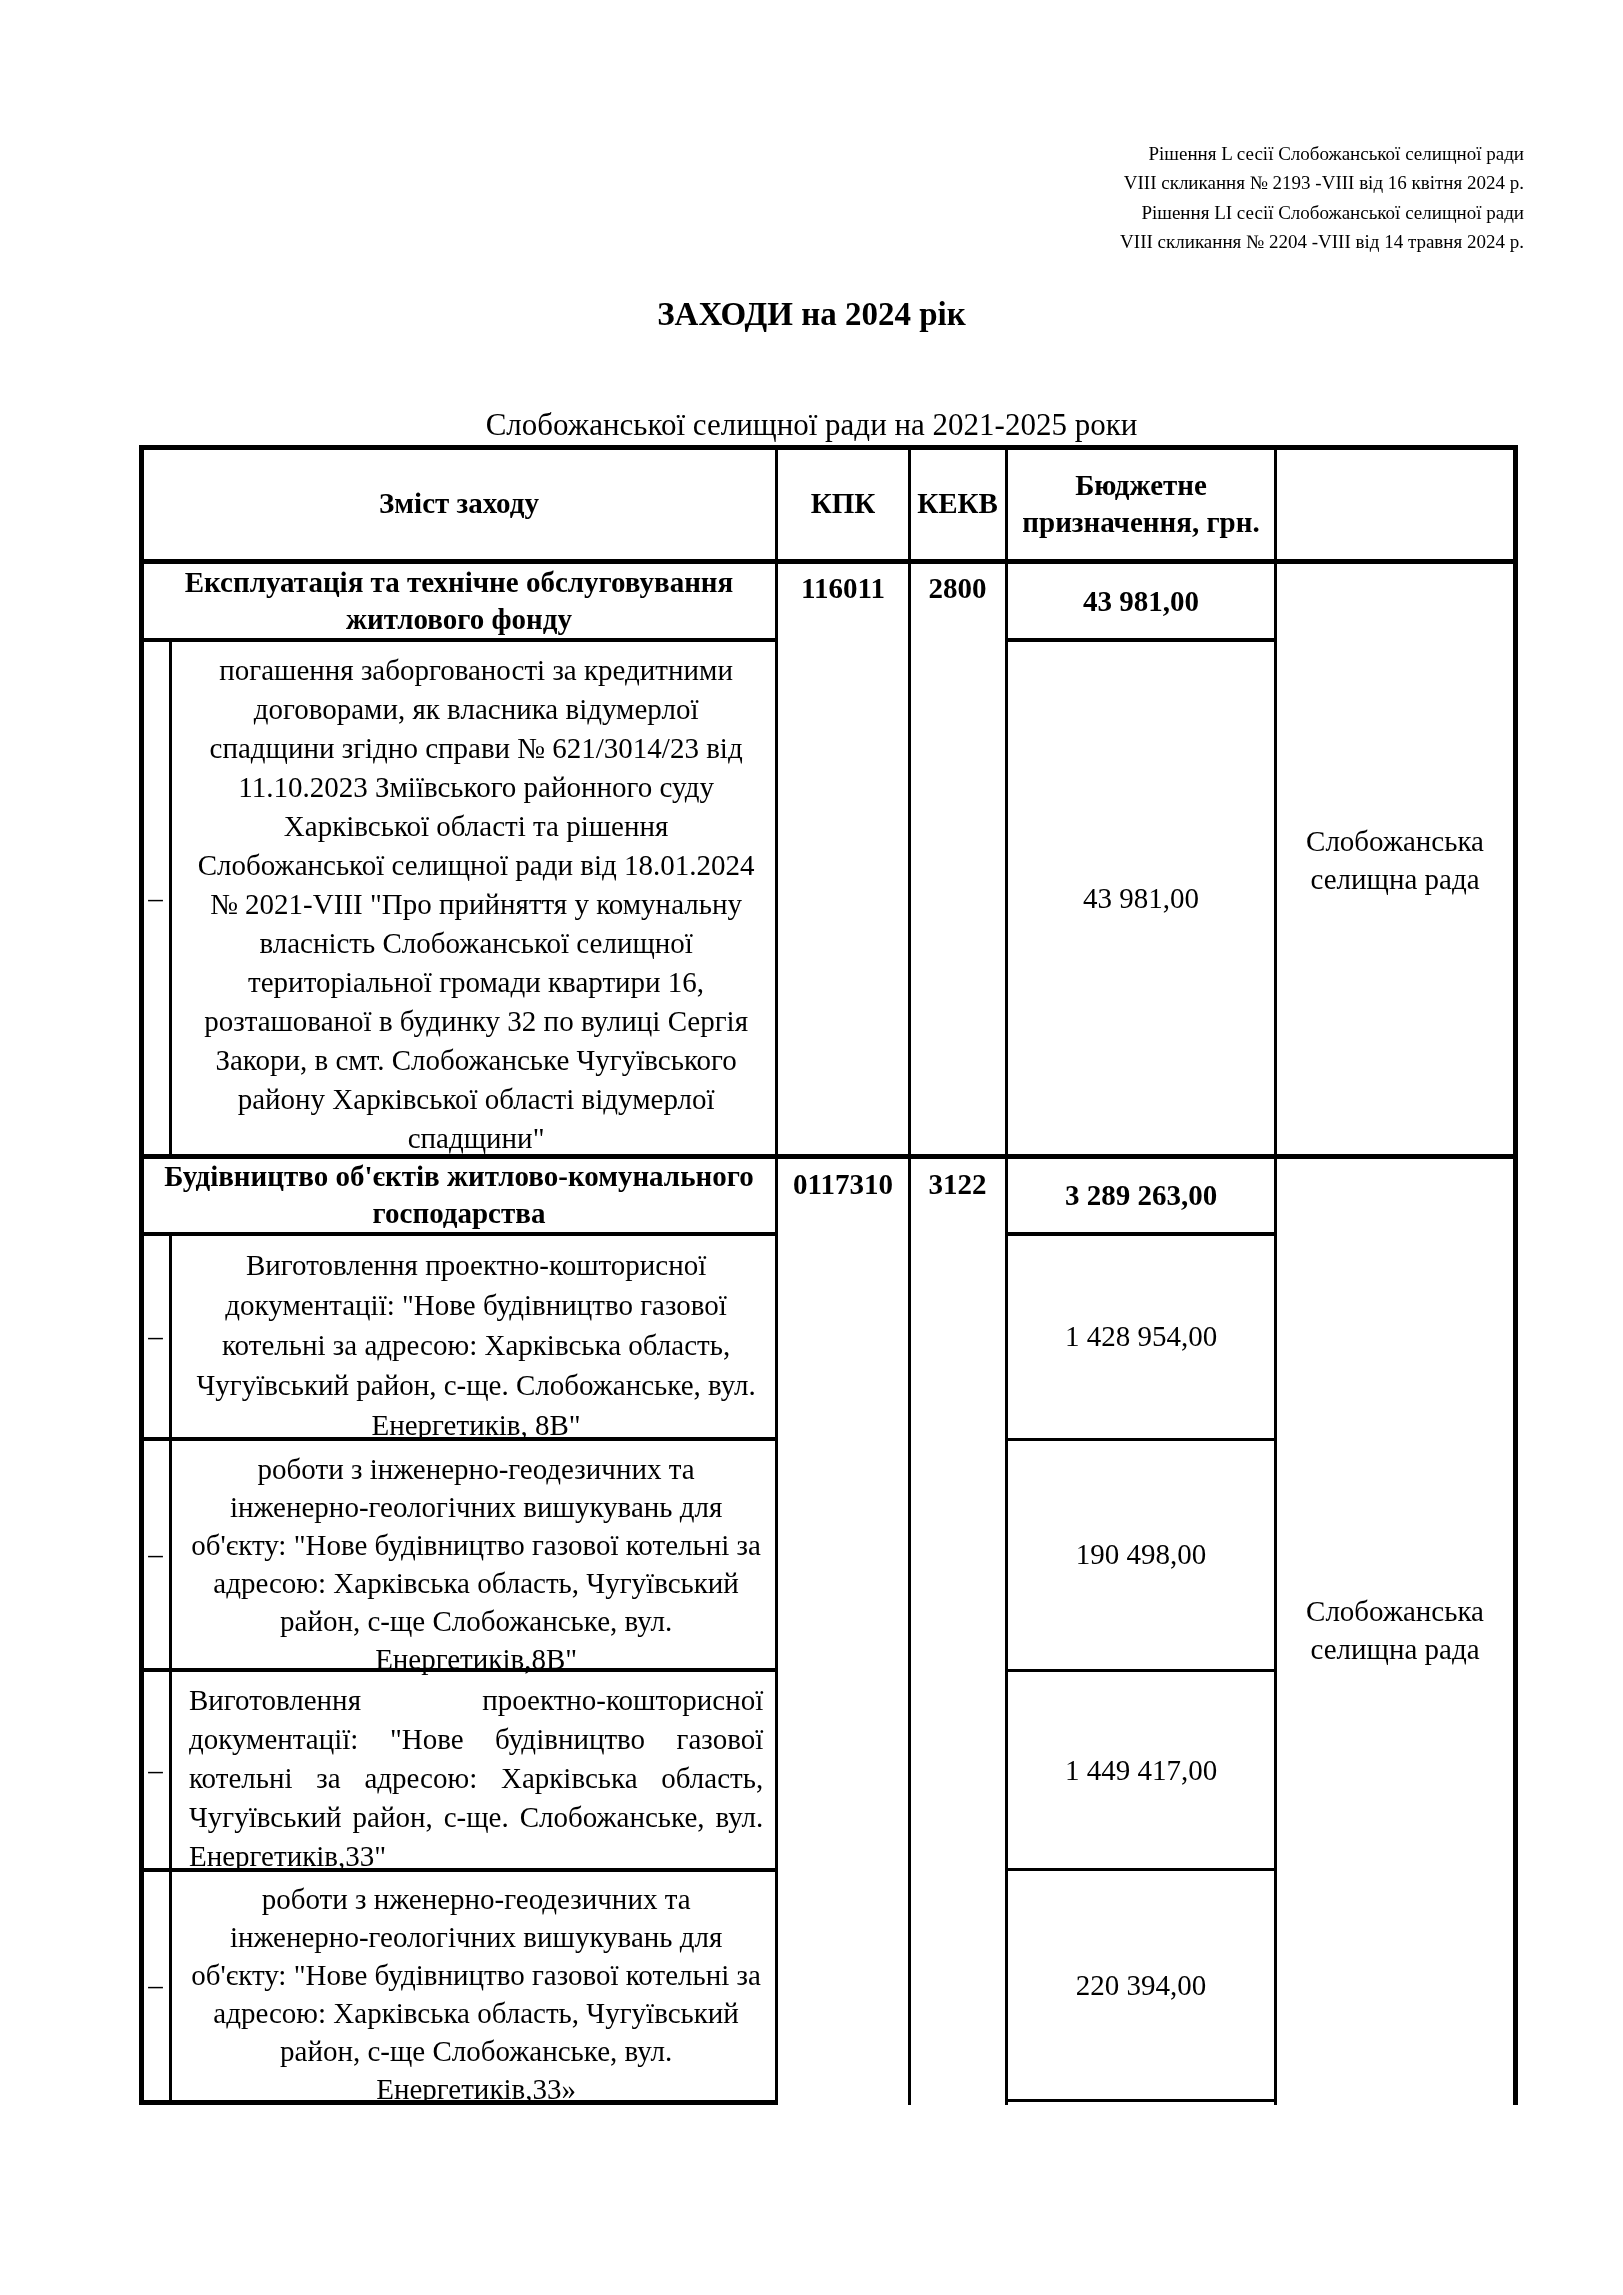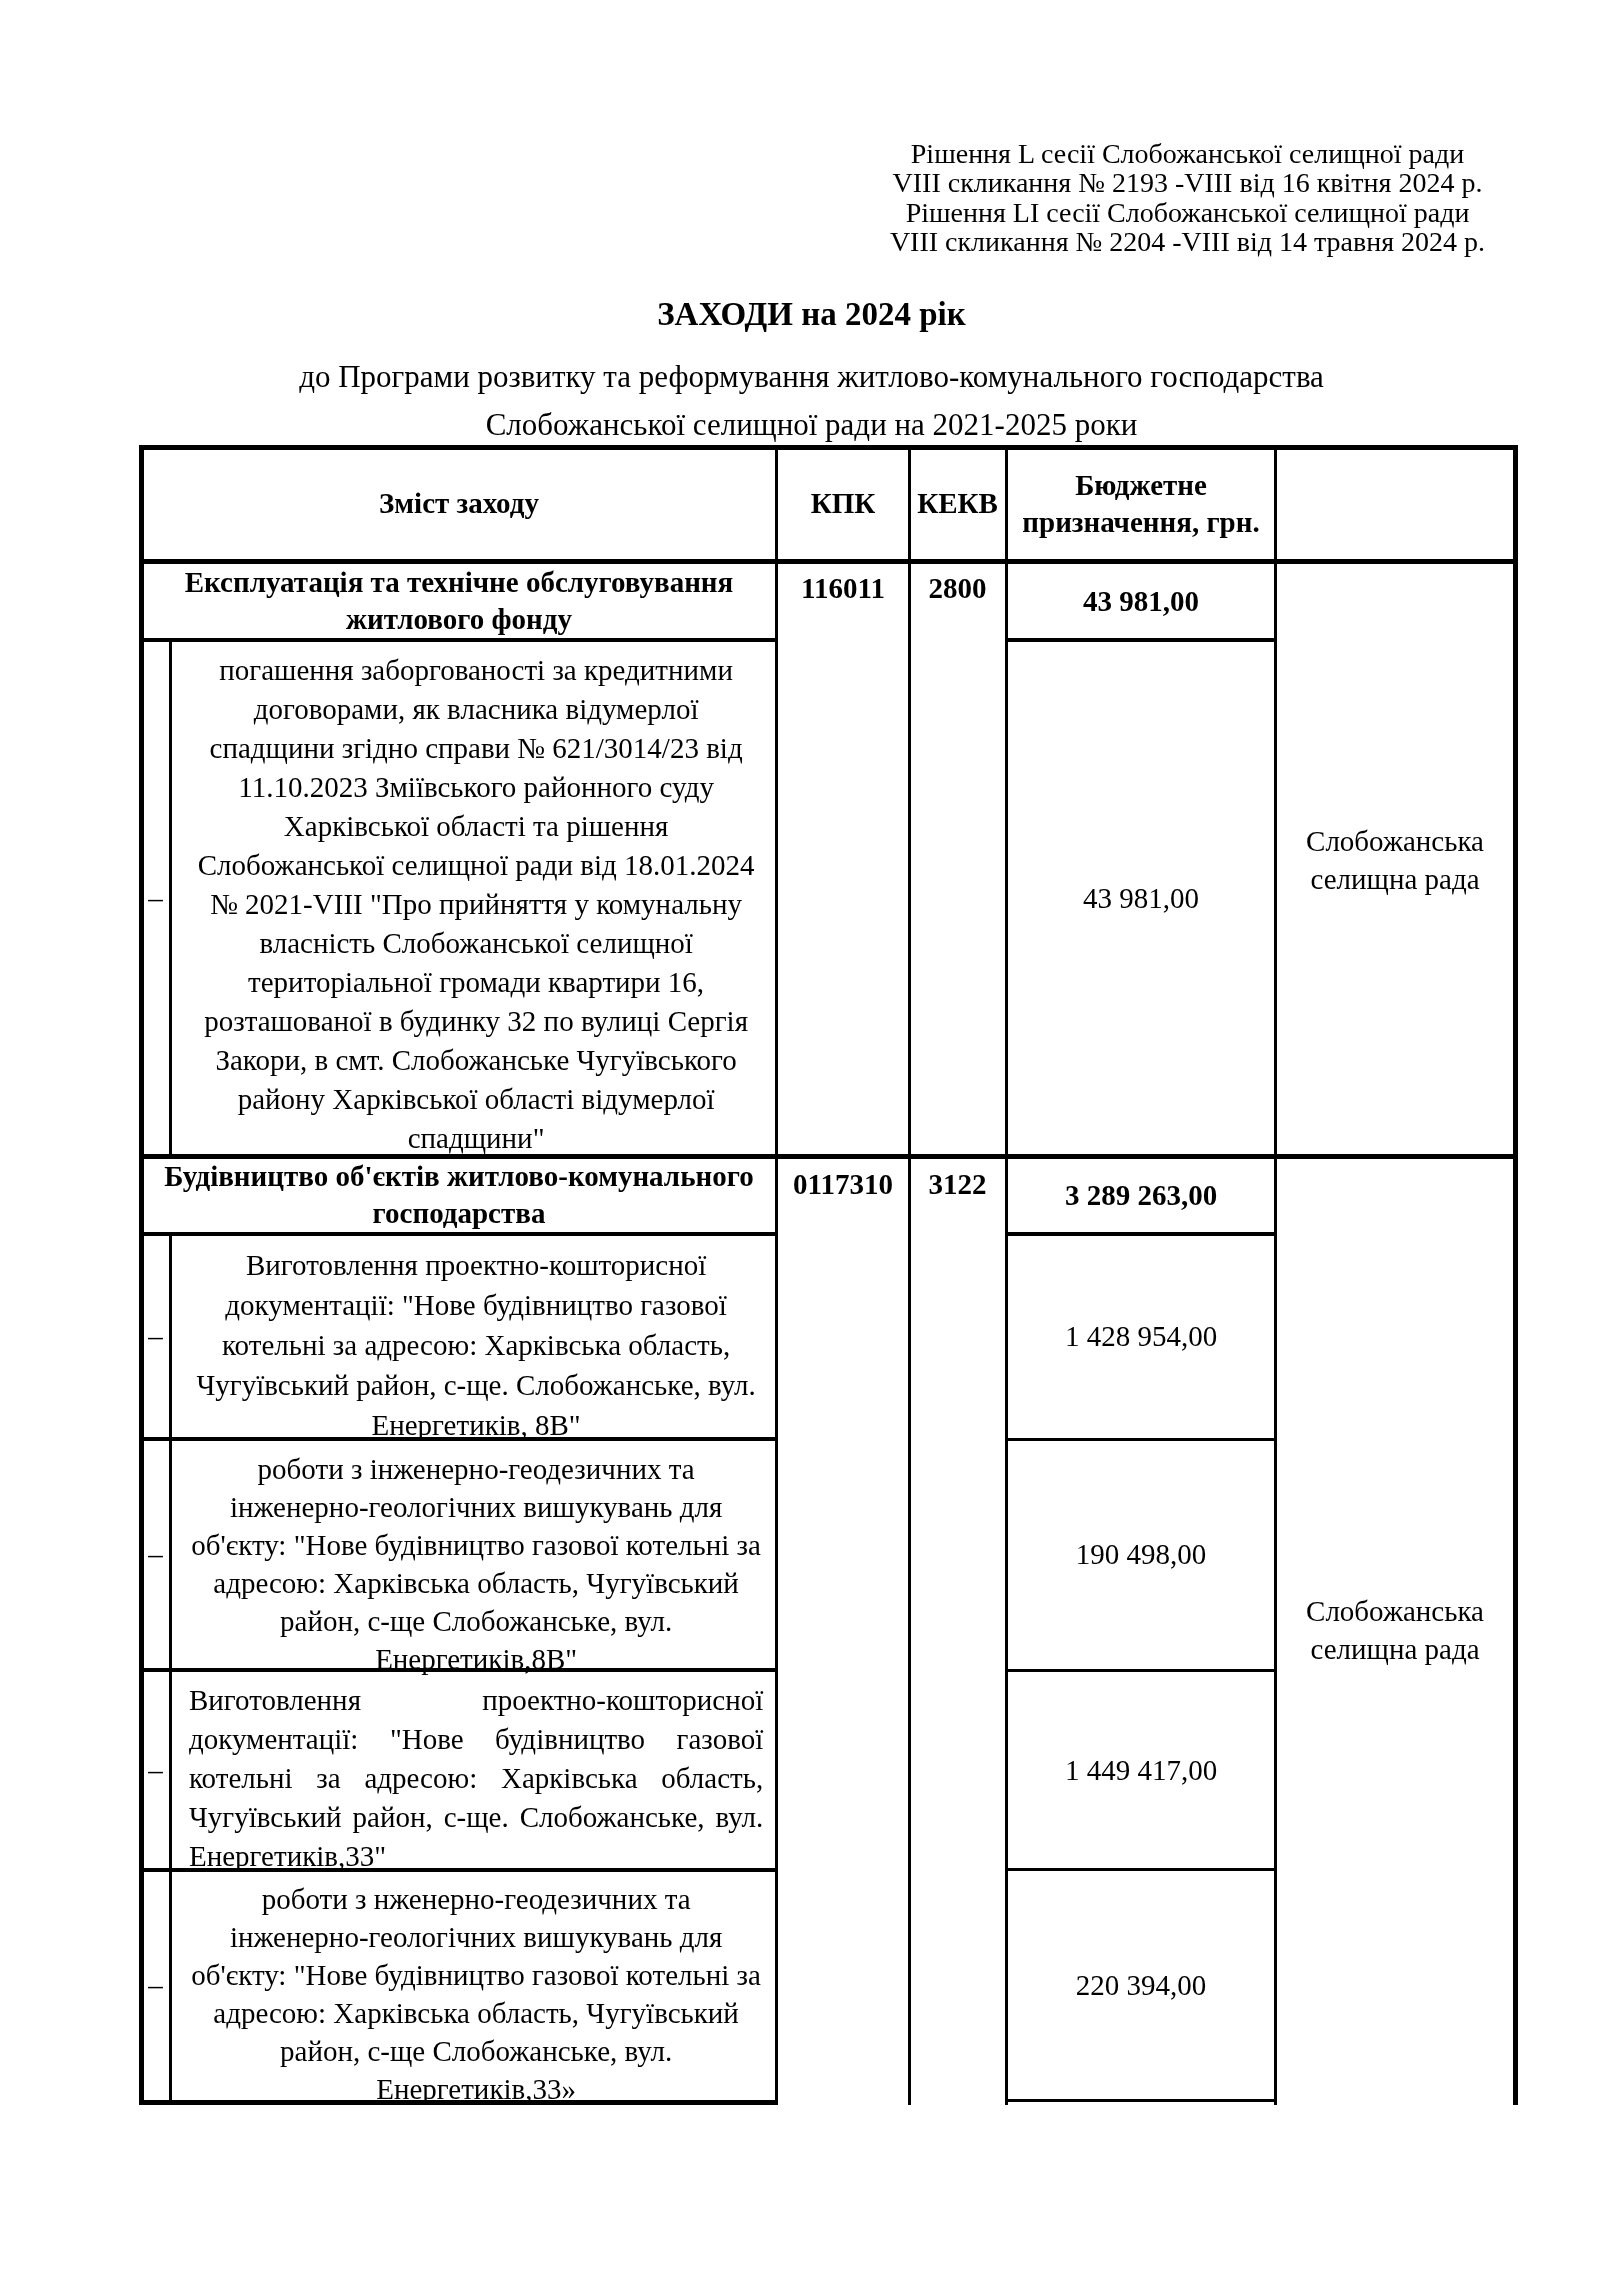--- a/index.html
+++ b/index.html
@@ -10,41 +10,40 @@
     font-family:"Liberation Serif","DejaVu Serif",serif;
     color:#000;
     overflow:hidden;
   }
   .abs{position:absolute;box-sizing:border-box;}
   .line{position:absolute;background:#000;}
   .txt{font-size:29px;line-height:39px;}
   .bold{font-weight:bold;}
   .center{display:flex;align-items:center;justify-content:center;text-align:center;}
   .topcenter{text-align:center;}
-  .decisions{font-size:28px;line-height:29.4px;text-align:center;margin-left:40px;}
+  .decisions{font-size:19px;line-height:29.4px;text-align:right;}
   .doc-title{font-size:33px;font-weight:bold;text-align:center;}
   .subtitle{font-size:31px;text-align:center;}
   .cell-text{padding:9.2px 11.8px 0 17px;text-align:center;}
   .justify{text-align:justify;}
   .marker-cell{display:flex;align-items:center;justify-content:center;font-size:29px;}
 </style>
 </head>
 <body>
 
 <div class="page">
 
   <div class="abs decisions" style="left:771px;top:139px;width:753px;">
     <div>Рішення L сесії Слобожанської селищної ради</div>
     <div>VIII скликання № 2193 -VIII від 16 квітня 2024 р.</div>
     <div>Рішення LI сесії Слобожанської селищної ради</div>
     <div>VIII скликання № 2204 -VIII від 14 травня 2024 р.</div>
   </div>
 
   <div class="abs doc-title" style="left:0;top:296px;width:1623px;">ЗАХОДИ на 2024 рік</div>
-  <div class="abs subtitle" style="left:0;top:359px;width:1623px;">до  Програми розвитку та реформування  житлово-комунального господарства</div>
   <div class="abs subtitle" style="left:0;top:407px;width:1623px;">Слобожанської селищної ради на 2021-2025 роки</div>
 
   <div class="line" style="left:139px;top:445px;width:4.6px;height:1660px;"></div>
   <div class="line" style="left:1513px;top:445px;width:4.6px;height:1660px;"></div>
 
   <div class="line" style="left:169px;top:640px;width:2.6px;height:516px;"></div>
   <div class="line" style="left:169px;top:1234px;width:2.6px;height:868px;"></div>
 
   <div class="line" style="left:775px;top:445px;width:2.6px;height:1660px;"></div>
   <div class="line" style="left:908px;top:445px;width:2.6px;height:1660px;"></div>

